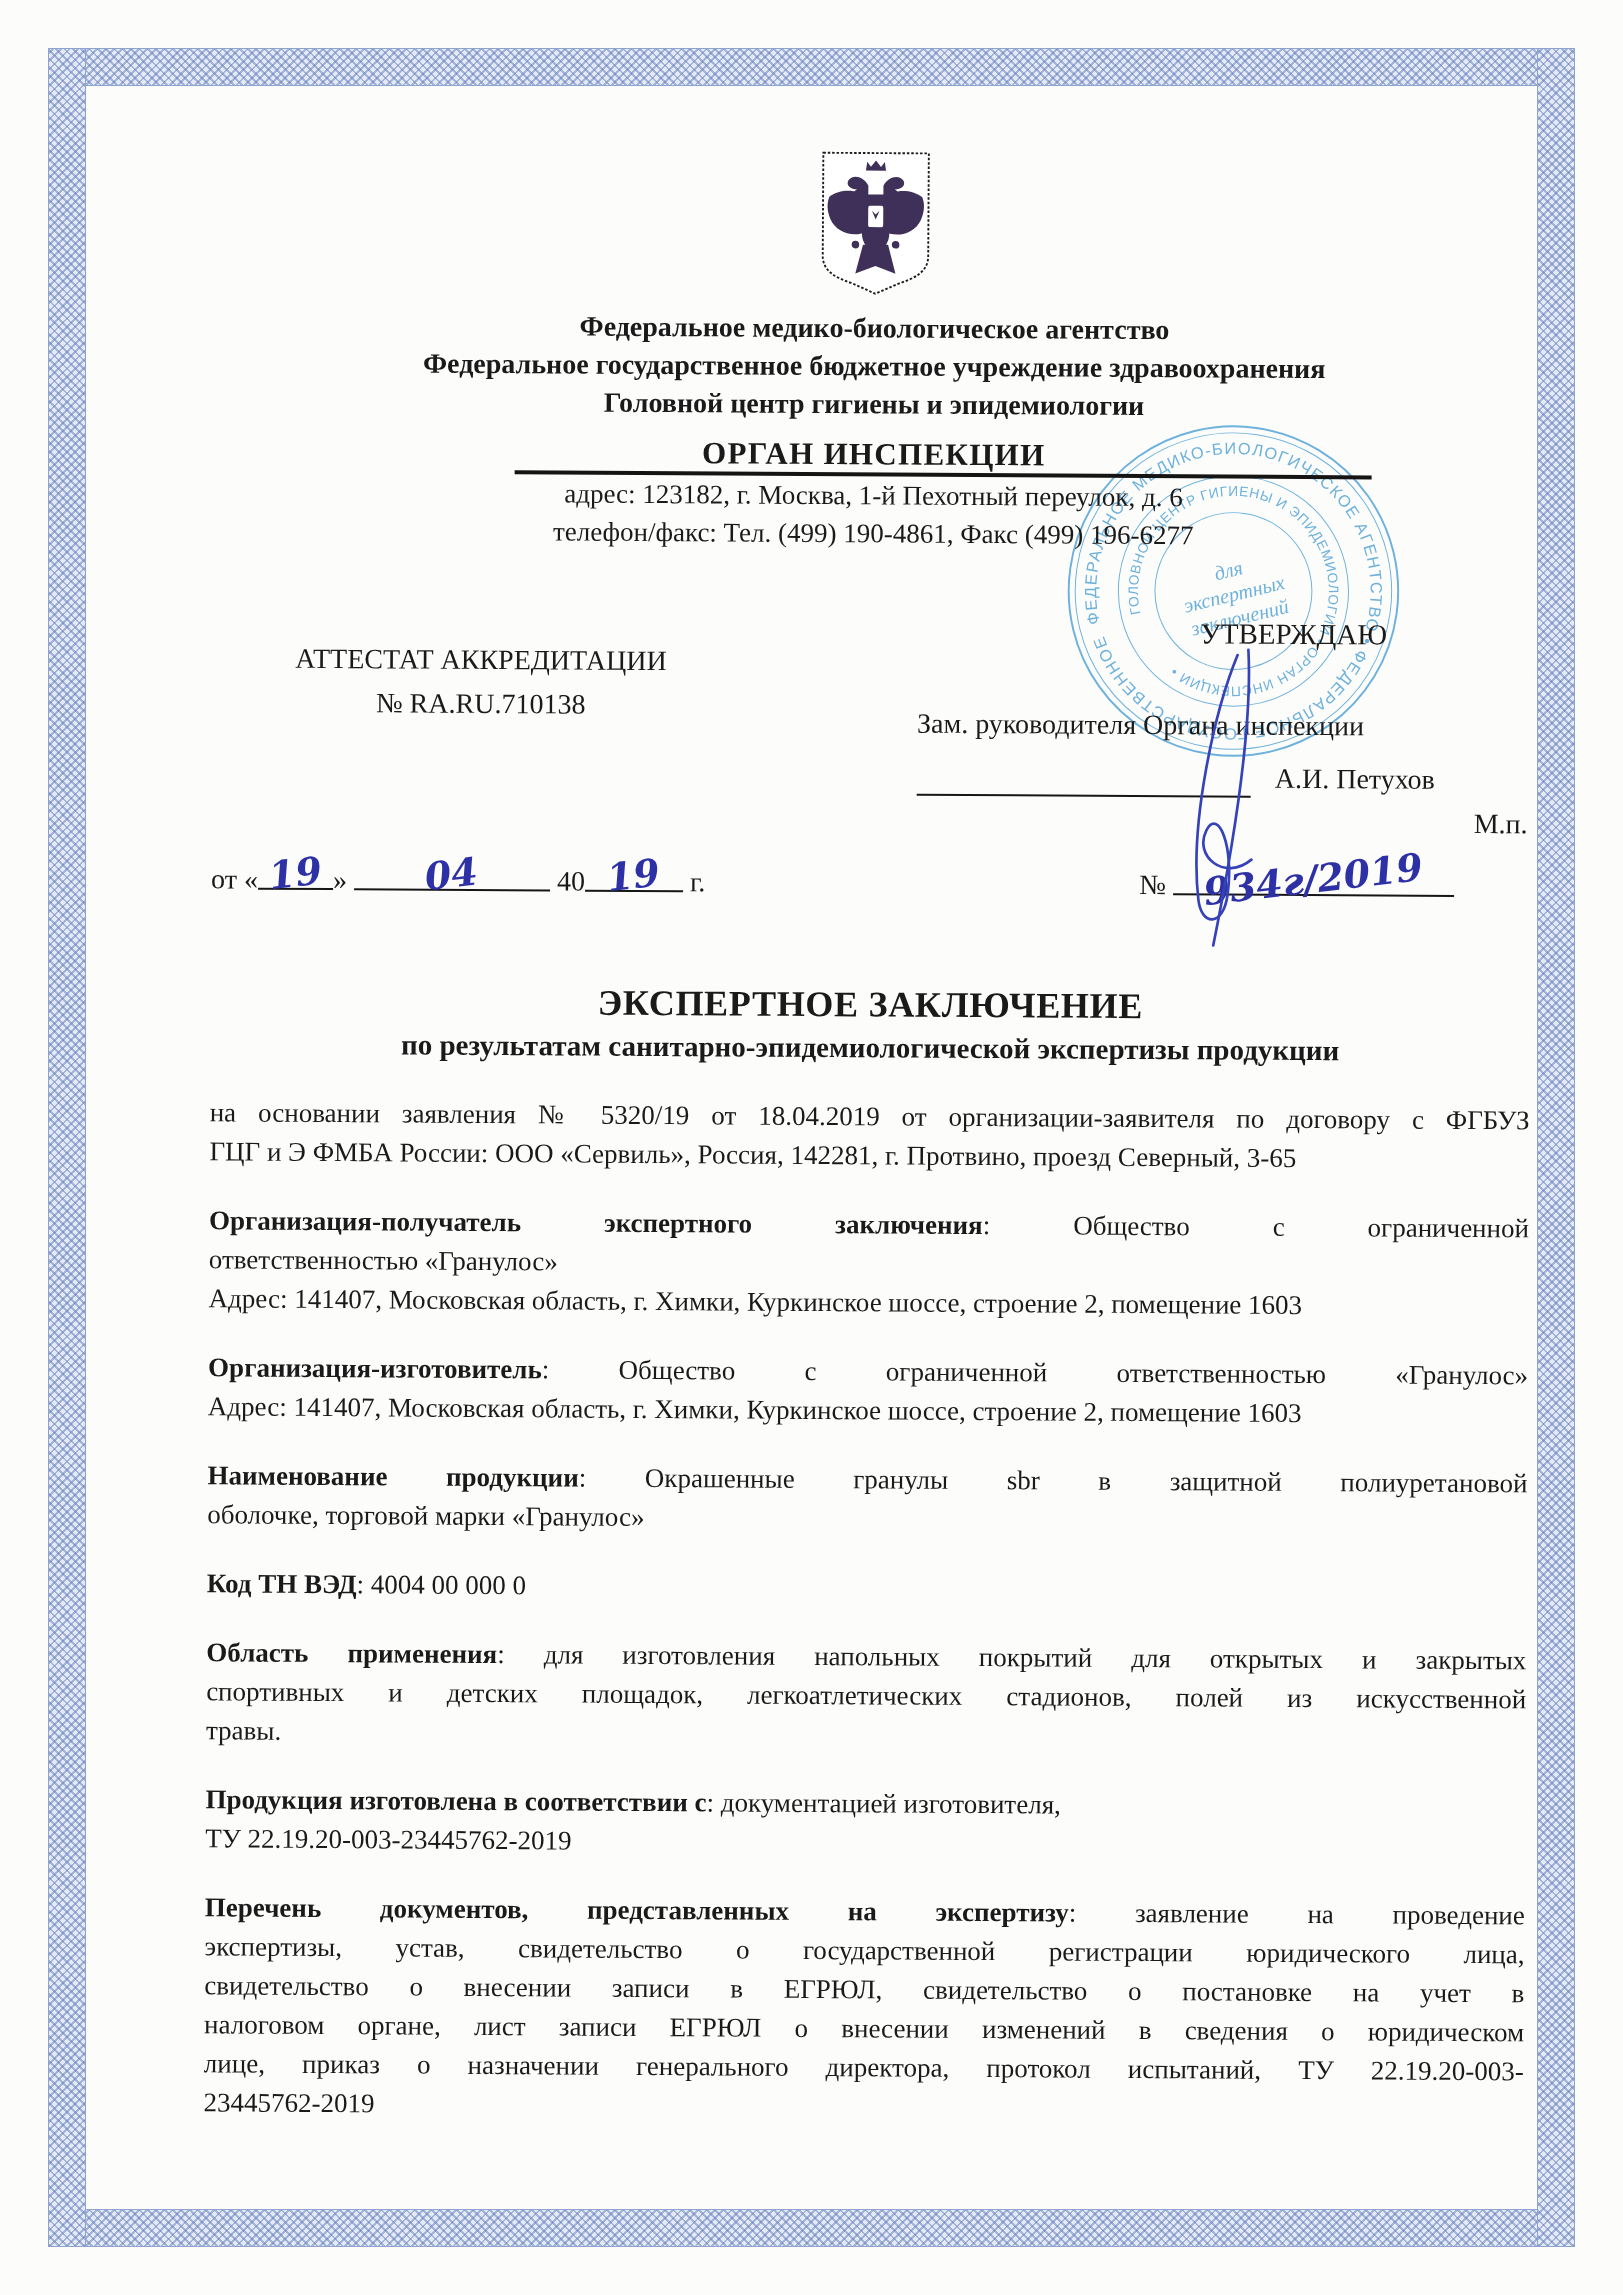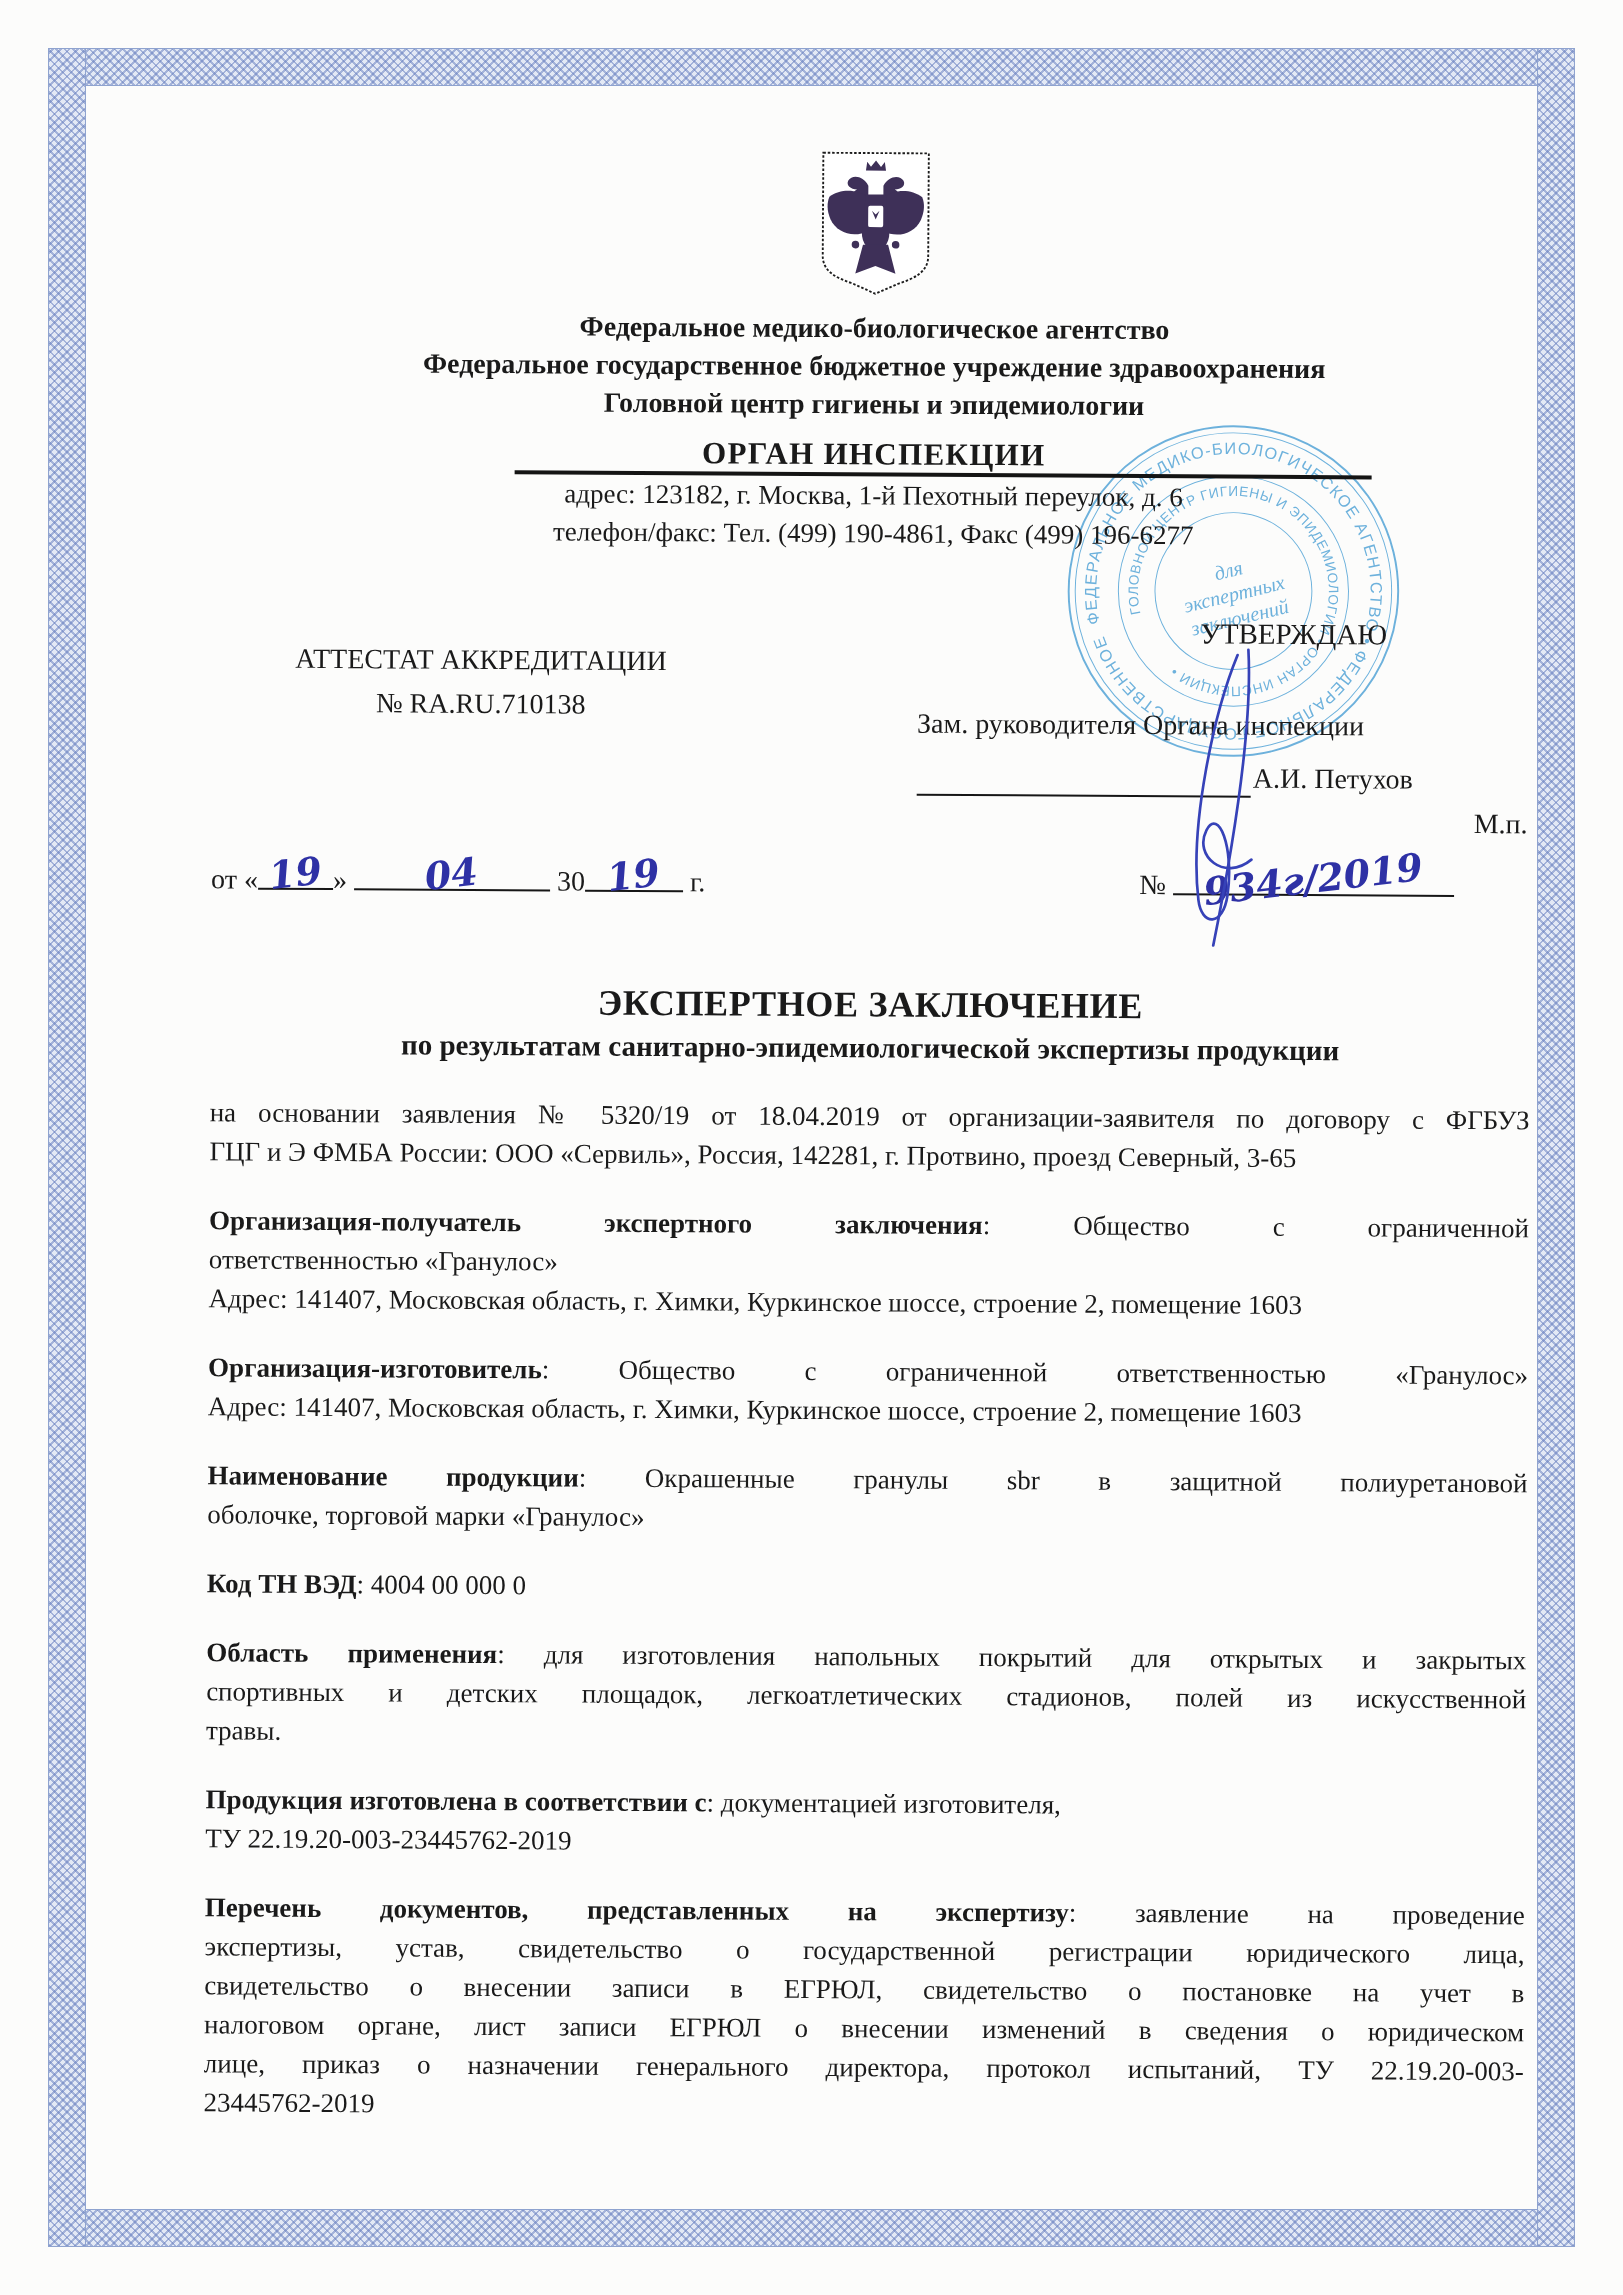--- a/index.html
+++ b/index.html
@@ -46,21 +46,21 @@
   .org-underline{width:857px;margin:-2.6px 0 0 301px;border-bottom:4.6px solid #141414;}
   .center-line{text-align:center;font-size:27px;line-height:38px;}
 
   .cols{display:flex;justify-content:space-between;margin-top:60px;}
   .col-accr{width:537px;text-align:center;padding-top:30px;font-size:28px;line-height:39px;}
   .col-appr{width:615px;font-size:28px;line-height:39px;}
   .appr-label{text-align:center;padding-left:137px;font-size:29px;}
   .appr-title{margin-top:52px;}
   .sig-row{margin-top:14.4px;display:flex;align-items:flex-end;}
   .sig-line{width:334px;border-bottom:2.6px solid #161616;height:33px;}
-  .sig-name{margin-left:2px;}
+  .sig-name{margin-left:24px;}
   .seal-mark{text-align:right;margin-top:5.2px;padding-right:3.9px;}
 
   .daterow{display:flex;justify-content:space-between;align-items:flex-end;margin-top:17px;font-size:28px;}
   .date-left{white-space:nowrap;}
   .num-right{white-space:nowrap;margin-right:77px;}
   .blank{display:inline-block;border-bottom:2.6px solid #161616;text-align:center;height:37px;vertical-align:baseline;}
   .b-day{width:75px;}
   .b-month{width:196px;}
   .b-year{width:98px;}
   .b-num{width:281px;}
@@ -160,21 +160,21 @@
         <div class="sig-name">А.И. Петухов</div>
       </div>
       <div class="seal-mark">М.п.</div>
     </div>
   </div>
 
   <div class="daterow textblock">
     <div class="date-left">
       <span>от «</span><span class="blank b-day"><span class="hw">19</span></span><span>»</span>
       <span class="blank b-month"><span class="hw">04</span></span>
-      <span>30</span><span class="blank b-year"><span class="hw">19</span></span>
+      <span>40</span><span class="blank b-year"><span class="hw">19</span></span>
       <span>г.</span>
     </div>
     <div class="num-right">
       <span>№</span>
       <span class="blank b-num"><span class="hw">934г/2019</span></span>
     </div>
   </div>
 
   <div class="doc-title textblock">ЭКСПЕРТНОЕ ЗАКЛЮЧЕНИЕ</div>
   <div class="doc-subtitle textblock">по результатам санитарно-эпидемиологической экспертизы продукции</div>

